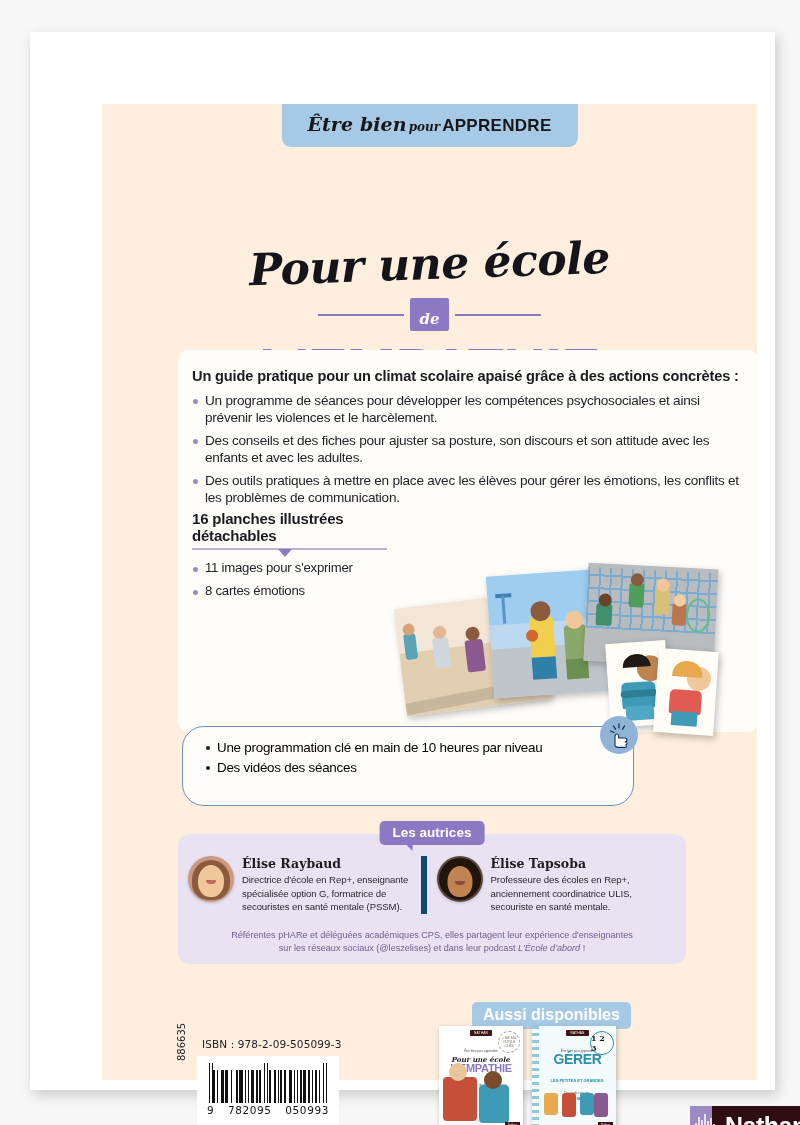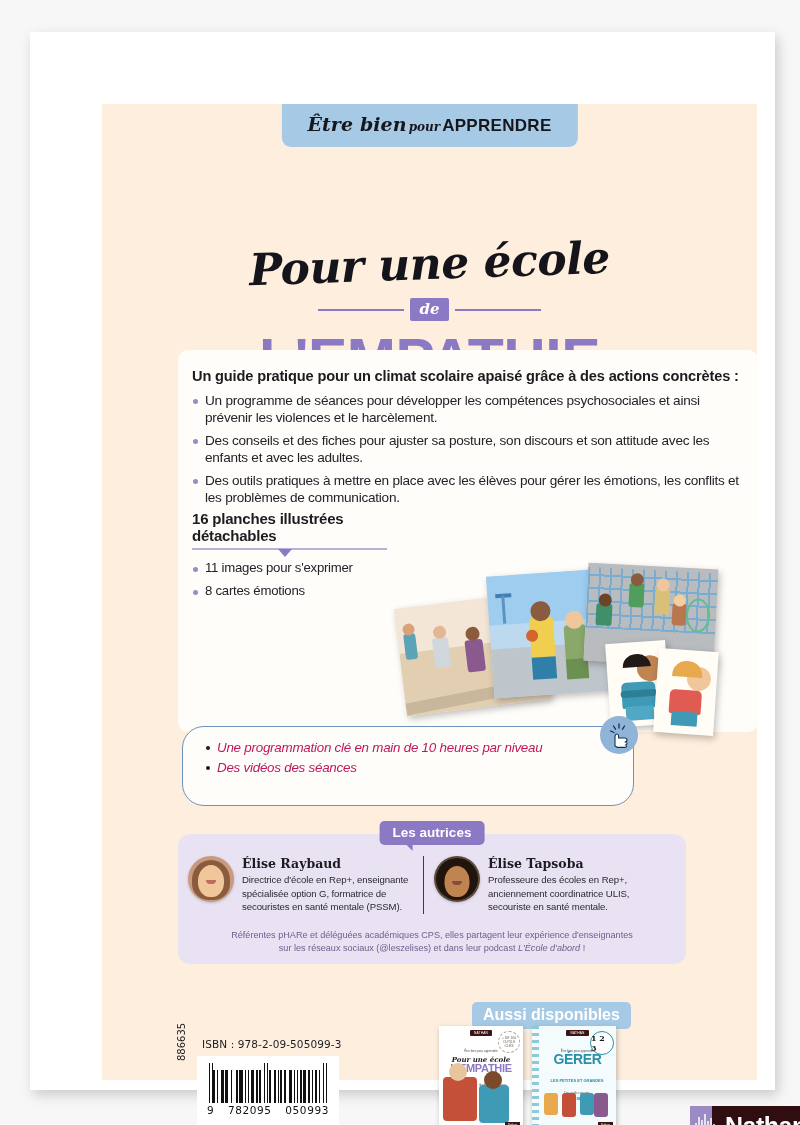--- a/index.html
+++ b/index.html
@@ -65,21 +65,21 @@
     transform: rotate(-2deg);
   }
   .de-row {
     display: flex; align-items: center; justify-content: center;
     gap: 0; margin-top: 12px;
   }
   .de-rule { width: 86px; height: 2px; background: #8b79c4; }
   .de-chip {
     background: #8b79c4; color: #fff;
     font-family: "DejaVu Serif", serif; font-weight: 700; font-style: italic;
-    font-size: 15px; padding: 2px 9px 3px; margin: 0 6px; border-radius: 2px;
+    font-size: 15px; padding: 12px 9px 3px; margin: 0 6px; border-radius: 2px;
   }
   .title-main {
     margin-top: 10px;
     font-family: "Liberation Sans", sans-serif;
     font-weight: 700;
     font-size: 59px; color: #8b79c4;
     letter-spacing: -.5px; line-height: 1;
   }
 
   
@@ -153,21 +153,21 @@
   
   #bluebox {
     position: absolute; left: 80px; top: 622px;
     width: 452px; height: 80px;
     background: #fffdfa;
     border: 1.6px solid #6d92bd;
     border-radius: 22px;
   }
   #bluebox ul.bul { position: absolute; left: 22px; top: 12px; right: 10px; }
   #bluebox ul.bul li {
-    font-size: 13.4px; color: #be185d; margin-bottom: 3px; padding-left: 12px; font-style: italic;
+    font-size: 13.4px; color: #000000; margin-bottom: 3px; padding-left: 12px;
   }
   #bluebox ul.bul li::before { background: #1d1c22; width: 4px; height: 4px; top: 7px; }
 
   #clickicon {
     position: absolute; left: 498px; top: 612px;
     width: 38px; height: 38px; border-radius: 50%;
     background: #8fb4d8;
     display: flex; align-items: center; justify-content: center;
   }
   #clickicon svg { display:block; }
@@ -186,21 +186,21 @@
     font-weight: 700; font-size: 13.5px;
     padding: 4px 13px 5px; border-radius: 5px; white-space: nowrap;
   }
   #autTab::after {
     content:""; position:absolute; left: 26px; bottom: -6px;
     border-left: 7px solid transparent; border-right: 0px solid transparent;
     border-top: 7px solid #8b79c4;
   }
   .aut-cols { position: absolute; left: 0; right: 17px; top: 22px; display: flex; }
   .aut { flex: 1; display: flex; gap: 8px; padding: 0 10px; }
-  .aut + .aut { border-left: 1px solid #0c4a6e; }
+  .aut + .aut { border-left: 6px solid #0c4a6e; }
   .avatar {
     width: 46px; height: 46px; border-radius: 50%;
     flex: 0 0 46px; overflow: hidden; position: relative;
     box-shadow: 0 1px 3px rgba(0,0,0,.2);
   }
   .av1 { background: #c99a7e; }
   .av2 { background: #5a4a3c; }
   .av-face { position:absolute; left:50%; transform:translateX(-50%); }
   .aut-name {
     font-family: "DejaVu Serif", serif; font-weight: 700;

